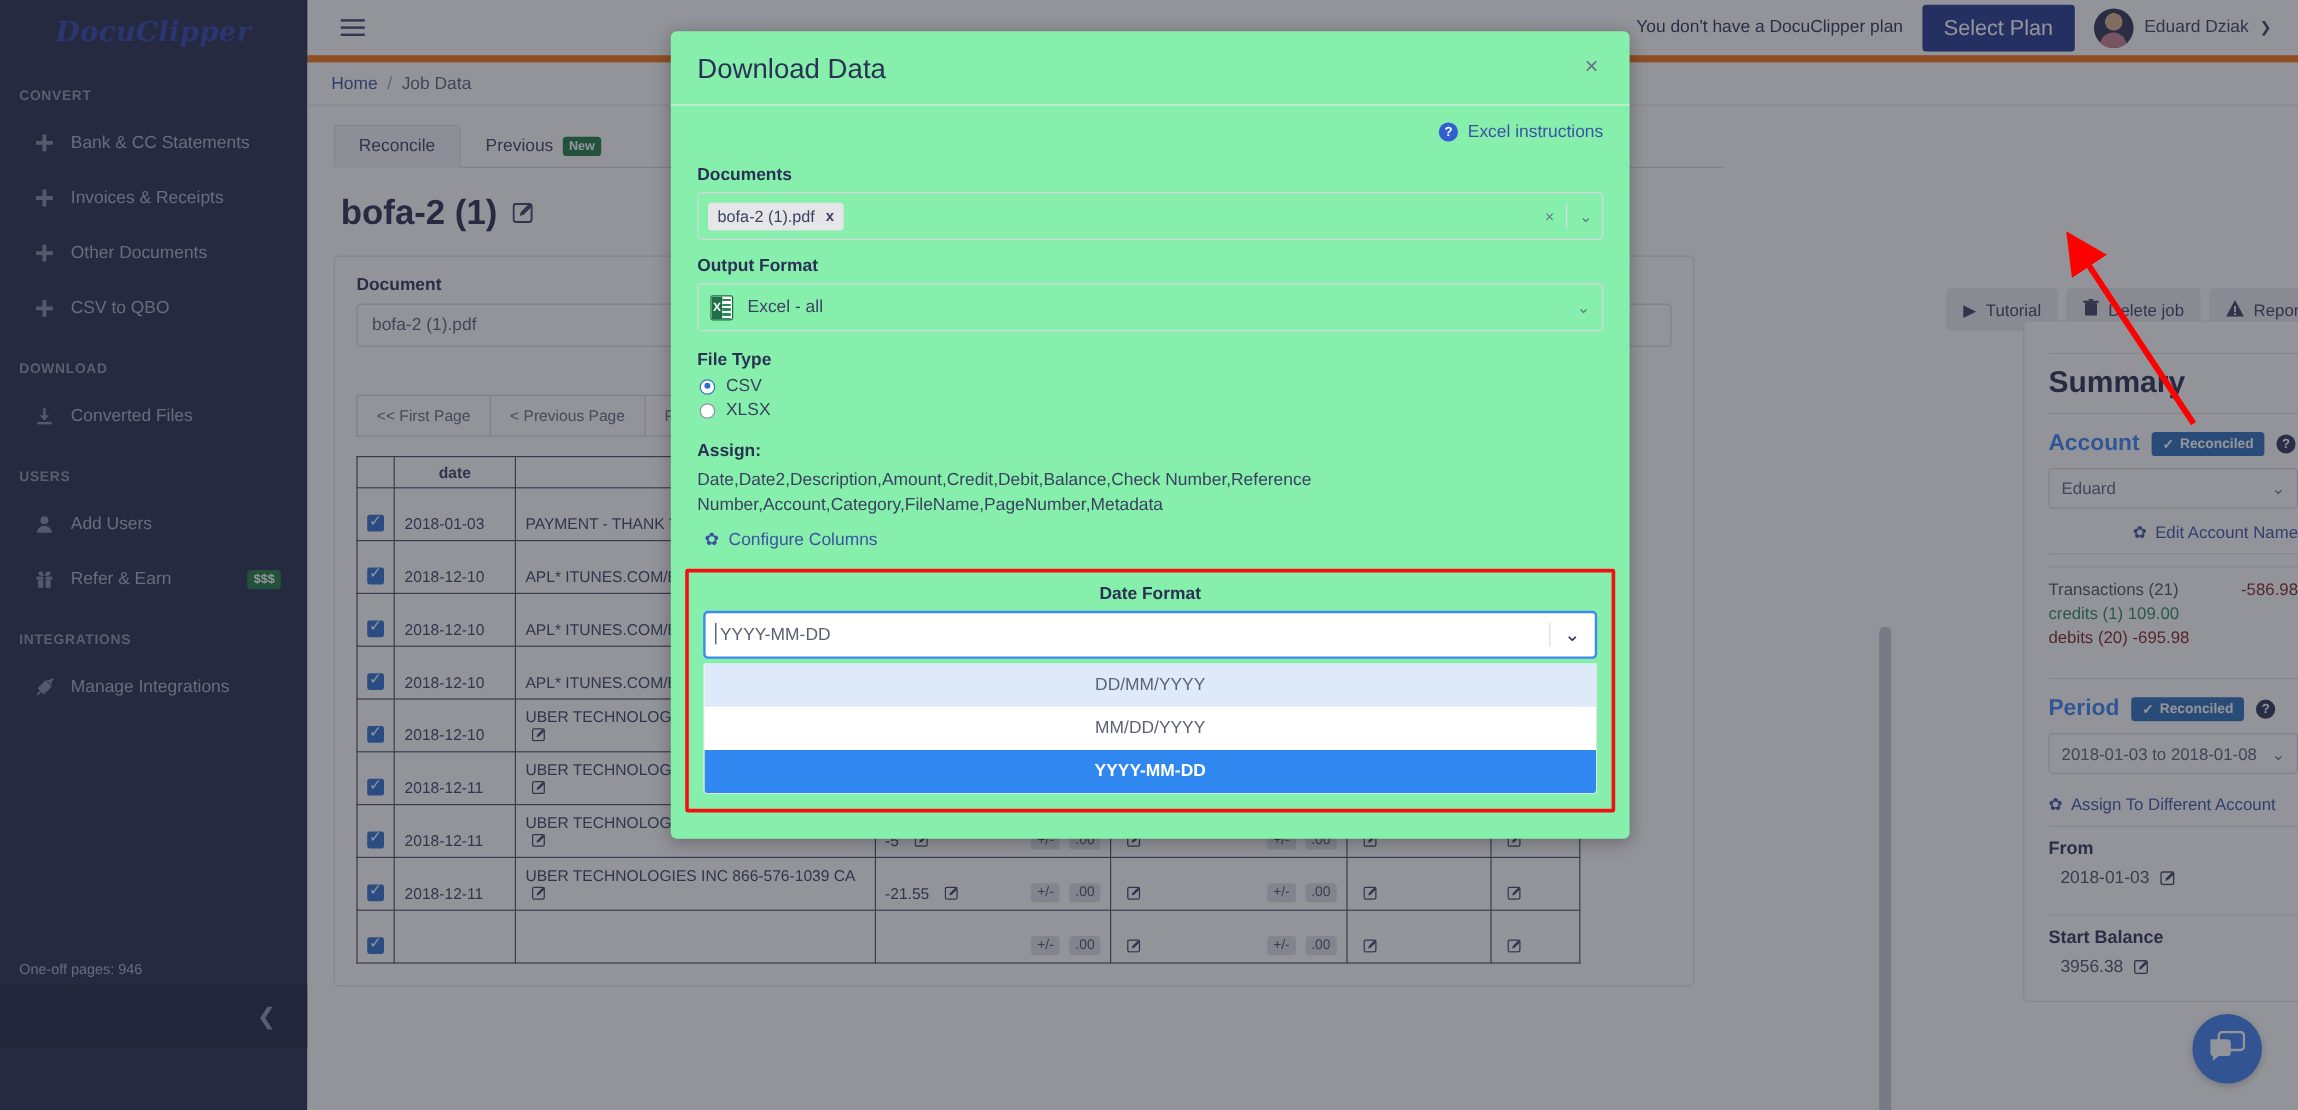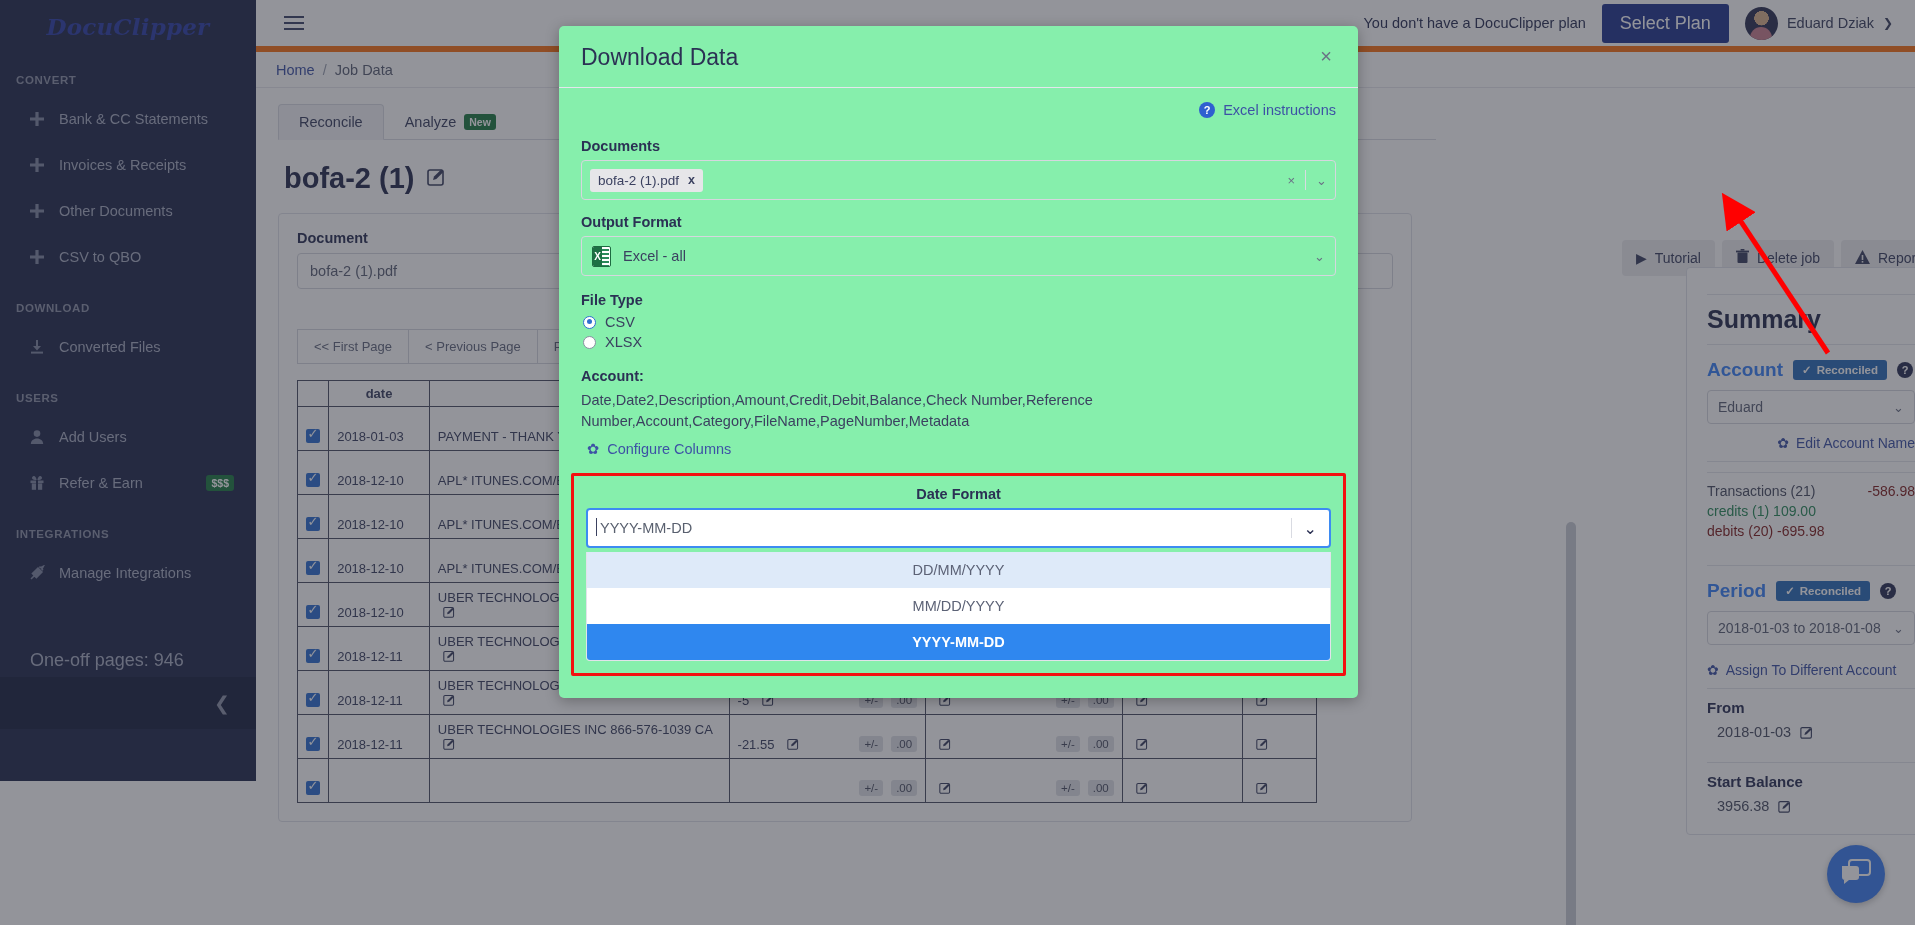--- a/index.html
+++ b/index.html
@@ -8,21 +8,21 @@
     width: 1915px; height: 925px;
     overflow: hidden;
     font-family: "Liberation Sans", sans-serif;
     background: #ffffff;
   }
   
   #page { position: absolute; inset: 0; }
 
   
   #sidebar {
-    position: absolute; left: 0; top: 0; width: 256px; height: 781px;
+    position: absolute; left: 0; top: 0; width: 256px; height: 925px;
     background: #222a4d; color: #9aa0b5; z-index: 2;
   }
   #brand {
     height: 52px; display: flex; align-items: center; justify-content: center;
     background: #222a4d;
   }
   #brand .logo {
     font-family: "DejaVu Serif", serif;
     font-style: italic; font-weight: bold; font-size: 23px;
     color: #2f40a8; letter-spacing: .2px;
@@ -40,21 +40,21 @@
     color: #8189a3; font-size: 16px; line-height: 1;
   }
   .nav-ico svg { display:block; }
   .nav-label { flex: 1; }
   .badge-green {
     background: #1f7a42; color: #fff; font-size: 10.5px; font-weight: bold;
     border-radius: 3px; padding: 2px 5px; margin-right: 22px;
   }
   #oneoff {
     position: absolute; left: 0; bottom: 110px; width: 100%;
-    padding-left: 30px; font-size: 18px; color: #a8aec2;
+    padding-left: 16px; font-size: 12px; color: #a8aec2;
   }
   #collapse-bar {
     position: absolute; left: 0; bottom: 52px; width: 100%; height: 52px;
     background: #1b2240; display: flex; align-items: center; justify-content: flex-end;
     padding-right: 26px; color: #8d93a8; font-size: 19px; cursor: pointer;
   }
 
   
   #topbar {
     position: absolute; left: 256px; top: 0; right: 0; height: 52px;
@@ -441,21 +441,21 @@
     </div>
 
     <div id="content-wrap">
       <div id="content-left">
 
         <div id="tabs">
           <div class="tab active">
             <span>Reconcile</span>
           </div>
           <div class="tab">
-            <span>Analyze</span>
+            <span>Previous</span>
             <span class="badge-green">New</span>
           </div>
         </div>
 
         <div id="job-title">
           <span>bofa-2 (1)</span>
           <span class="edit-ico">
             <svg width="20" height="20" viewBox="0 0 20 20">
                 <rect x="1" y="4" width="15" height="15" rx="2" fill="none" stroke="#3b4160" stroke-width="1.6"></rect>
                 <path d="M6 14l1-3.4L14.2 3.4l2.4 2.4L9.4 13z" fill="#3b4160"></path>
@@ -943,21 +943,21 @@
     <div class="radio-row">
       <span class="radio on"></span>
       <span class="radio-label">CSV</span>
     </div>
     <div class="radio-row">
       <span class="radio"></span>
       <span class="radio-label">XLSX</span>
     </div>
 
     <div id="columns-block">
-      <div class="m-label">Account:</div>
+      <div class="m-label">Assign:</div>
       <div id="columns-value">Date,Date2,Description,Amount,Credit,Debit,Balance,Check Number,Reference Number,Account,Category,FileName,PageNumber,Metadata</div>
       <div id="configure-columns">
         <span>✿</span>
         <span>Configure Columns</span>
       </div>
     </div>
 
     <div id="dateformat-region">
       <div class="m-label">Date Format</div>
       <div id="dateformat-input">

